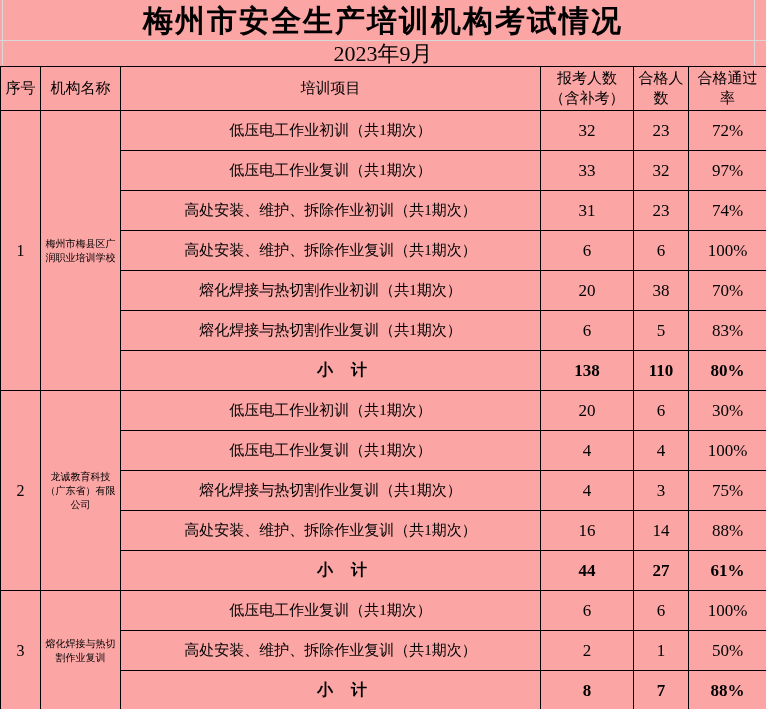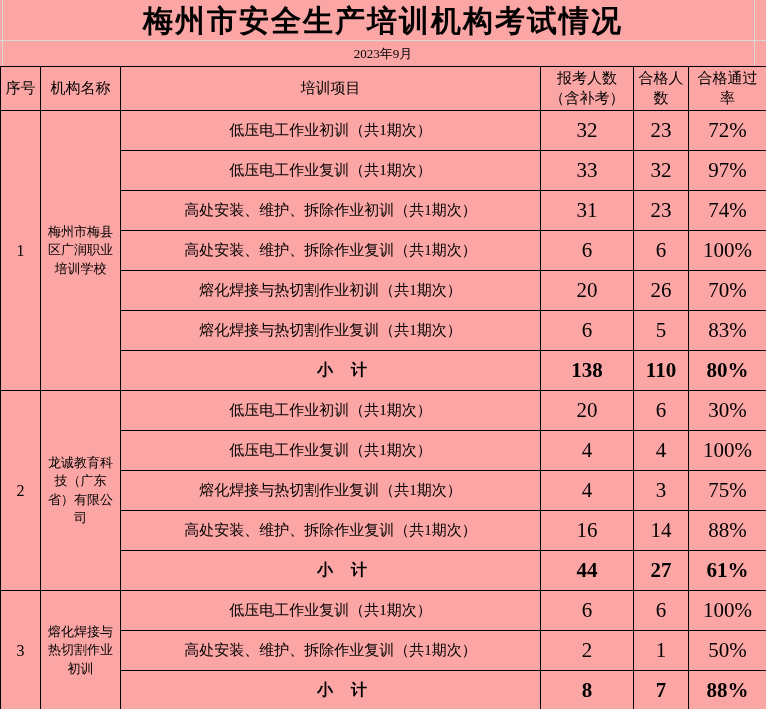--- a/index.html
+++ b/index.html
@@ -29,21 +29,21 @@
     font-weight: bold;
     font-size: 30px;
     letter-spacing: 2px;
     border-bottom: 1px solid #d9d9d9;
     white-space: nowrap;
   }
   .subtitle {
     height: 25px;
     line-height: 25px;
     text-align: center;
-    font-size: 13px;
+    font-size: 22px;
   }
   table.report {
     width: 766px;
     border-collapse: collapse;
     table-layout: fixed;
   }
   table.report th, table.report td {
     border: 1.5px solid #000000;
     text-align: center;
     vertical-align: middle;
@@ -54,26 +54,26 @@
   thead tr { height: 44px; }
   tbody tr { height: 40px; }
   th {
     font-weight: normal;
     font-size: 15px;
     line-height: 1.3;
     white-space: pre-line;
   }
   td.seq { font-size: 16px; }
   td.org {
-    font-size: 13px;
+    font-size: 10px;
     padding: 0 7px;
     line-height: 1.4;
   }
   td.project { font-size: 15px; margin-top: 47px; }
-  td.num { font-size: 21px; }
+  td.num { font-size: 17px; }
   tr.subtotal td { font-weight: bold; }
   tr.subtotal td.project { font-size: 16px; letter-spacing: 1px; padding-left: 28px; }
 </style>
 </head>
 <body>
 
 <div class="page">
   <div class="v-gridline left"></div>
   <div class="v-gridline right"></div>
 
@@ -125,21 +125,21 @@
         </tr>
         <tr>
           <td class="project">高处安装、维护、拆除作业复训（共1期次）</td>
           <td class="num">6</td>
           <td class="num">6</td>
           <td class="num">100%</td>
         </tr>
         <tr>
           <td class="project">熔化焊接与热切割作业初训（共1期次）</td>
           <td class="num">20</td>
-          <td class="num">26</td>
+          <td class="num">38</td>
           <td class="num">70%</td>
         </tr>
         <tr>
           <td class="project">熔化焊接与热切割作业复训（共1期次）</td>
           <td class="num">6</td>
           <td class="num">5</td>
           <td class="num">83%</td>
         </tr>
         <tr class="subtotal">
           <td class="project">小　计</td>
@@ -174,21 +174,21 @@
           <td class="num">88%</td>
         </tr>
         <tr class="subtotal">
           <td class="project">小　计</td>
           <td class="num">44</td>
           <td class="num">27</td>
           <td class="num">61%</td>
         </tr>
         <tr>
           <td rowspan="3" class="seq">3</td>
-          <td rowspan="3" class="org">熔化焊接与热切割作业初训</td>
+          <td rowspan="3" class="org">熔化焊接与热切割作业复训</td>
           <td class="project">低压电工作业复训（共1期次）</td>
           <td class="num">6</td>
           <td class="num">6</td>
           <td class="num">100%</td>
         </tr>
         <tr>
           <td class="project">高处安装、维护、拆除作业复训（共1期次）</td>
           <td class="num">2</td>
           <td class="num">1</td>
           <td class="num">50%</td>

